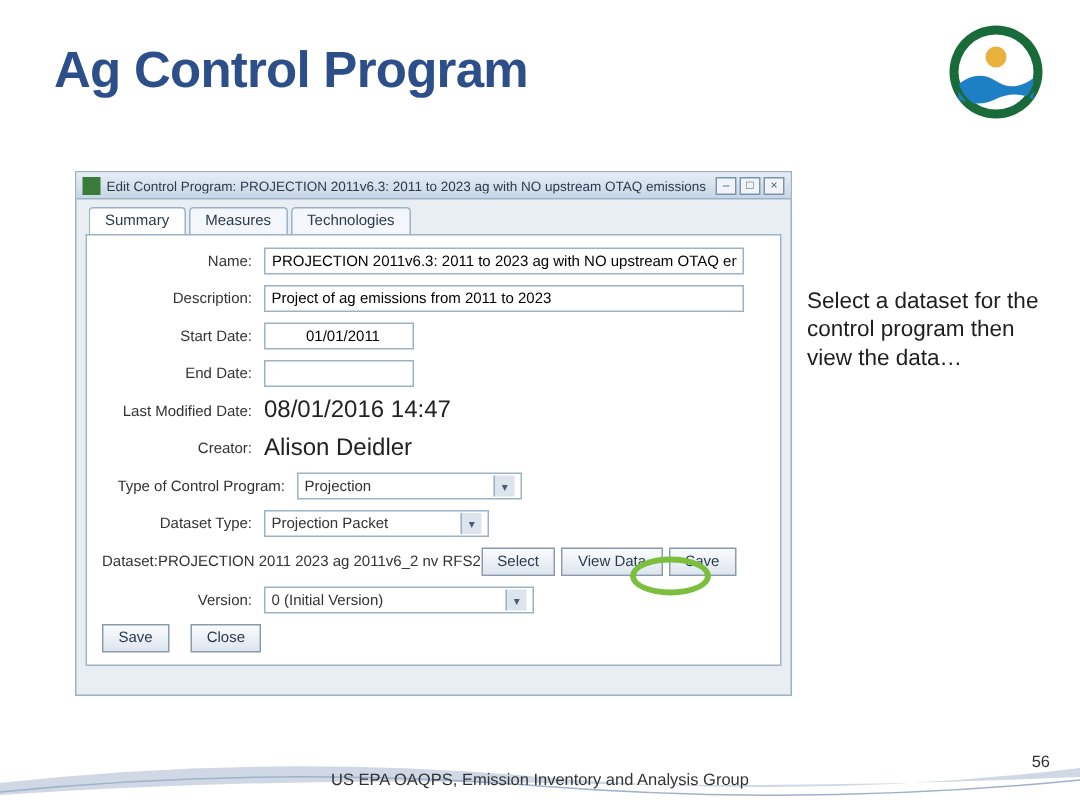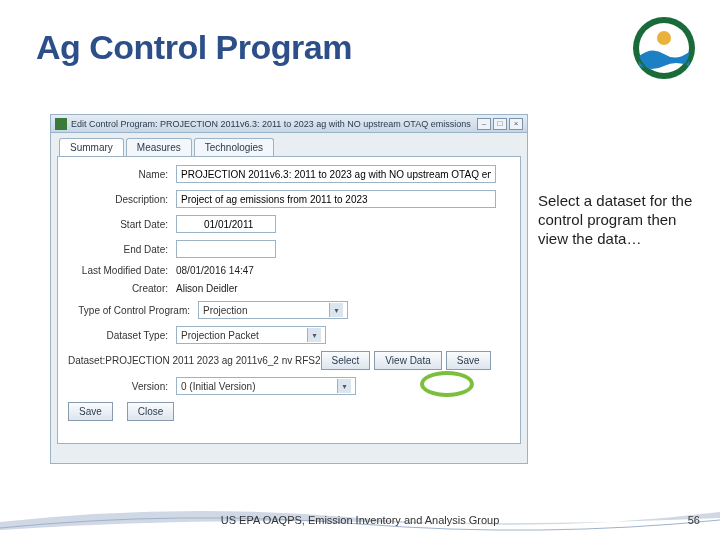--- a/index.html
+++ b/index.html
@@ -99,21 +99,21 @@
   }
   .row input[type="text"], .row .select, .row .textarea {
     border:1px solid #9bb3c6;
     background:#fff;
     font-size:10px;
     padding:2px 4px;
     height:18px;
   }
   .row .longtext { width: 320px; }
   .row .textarea { width:320px; height:26px; }
-  .row .static { font-size:10px; color:#222; }
+  .row .static { font-size:16px; color:#222; }
   .select {
     width:150px;
     display:flex;
     align-items:center;
     justify-content:space-between;
     padding-right:2px;
   }
   .select .arrow {
     width:14px; height:14px;
     background:#dce5ee; border-left:1px solid #9bb3c6;
@@ -158,21 +158,21 @@
   .footer {
     position:absolute;
     bottom:14px;
     left:0; width:100%;
     text-align:center;
     font-size:11px;
     color:#333;
   }
   .pagenum {
     position:absolute;
-    bottom:14px;
+    bottom:26px;
     right:20px;
     font-size:11px;
     color:#333;
   }
   .swoosh {
     position:absolute;
     bottom:0; left:0;
     width:720px; height:48px;
     pointer-events:none;
   }

